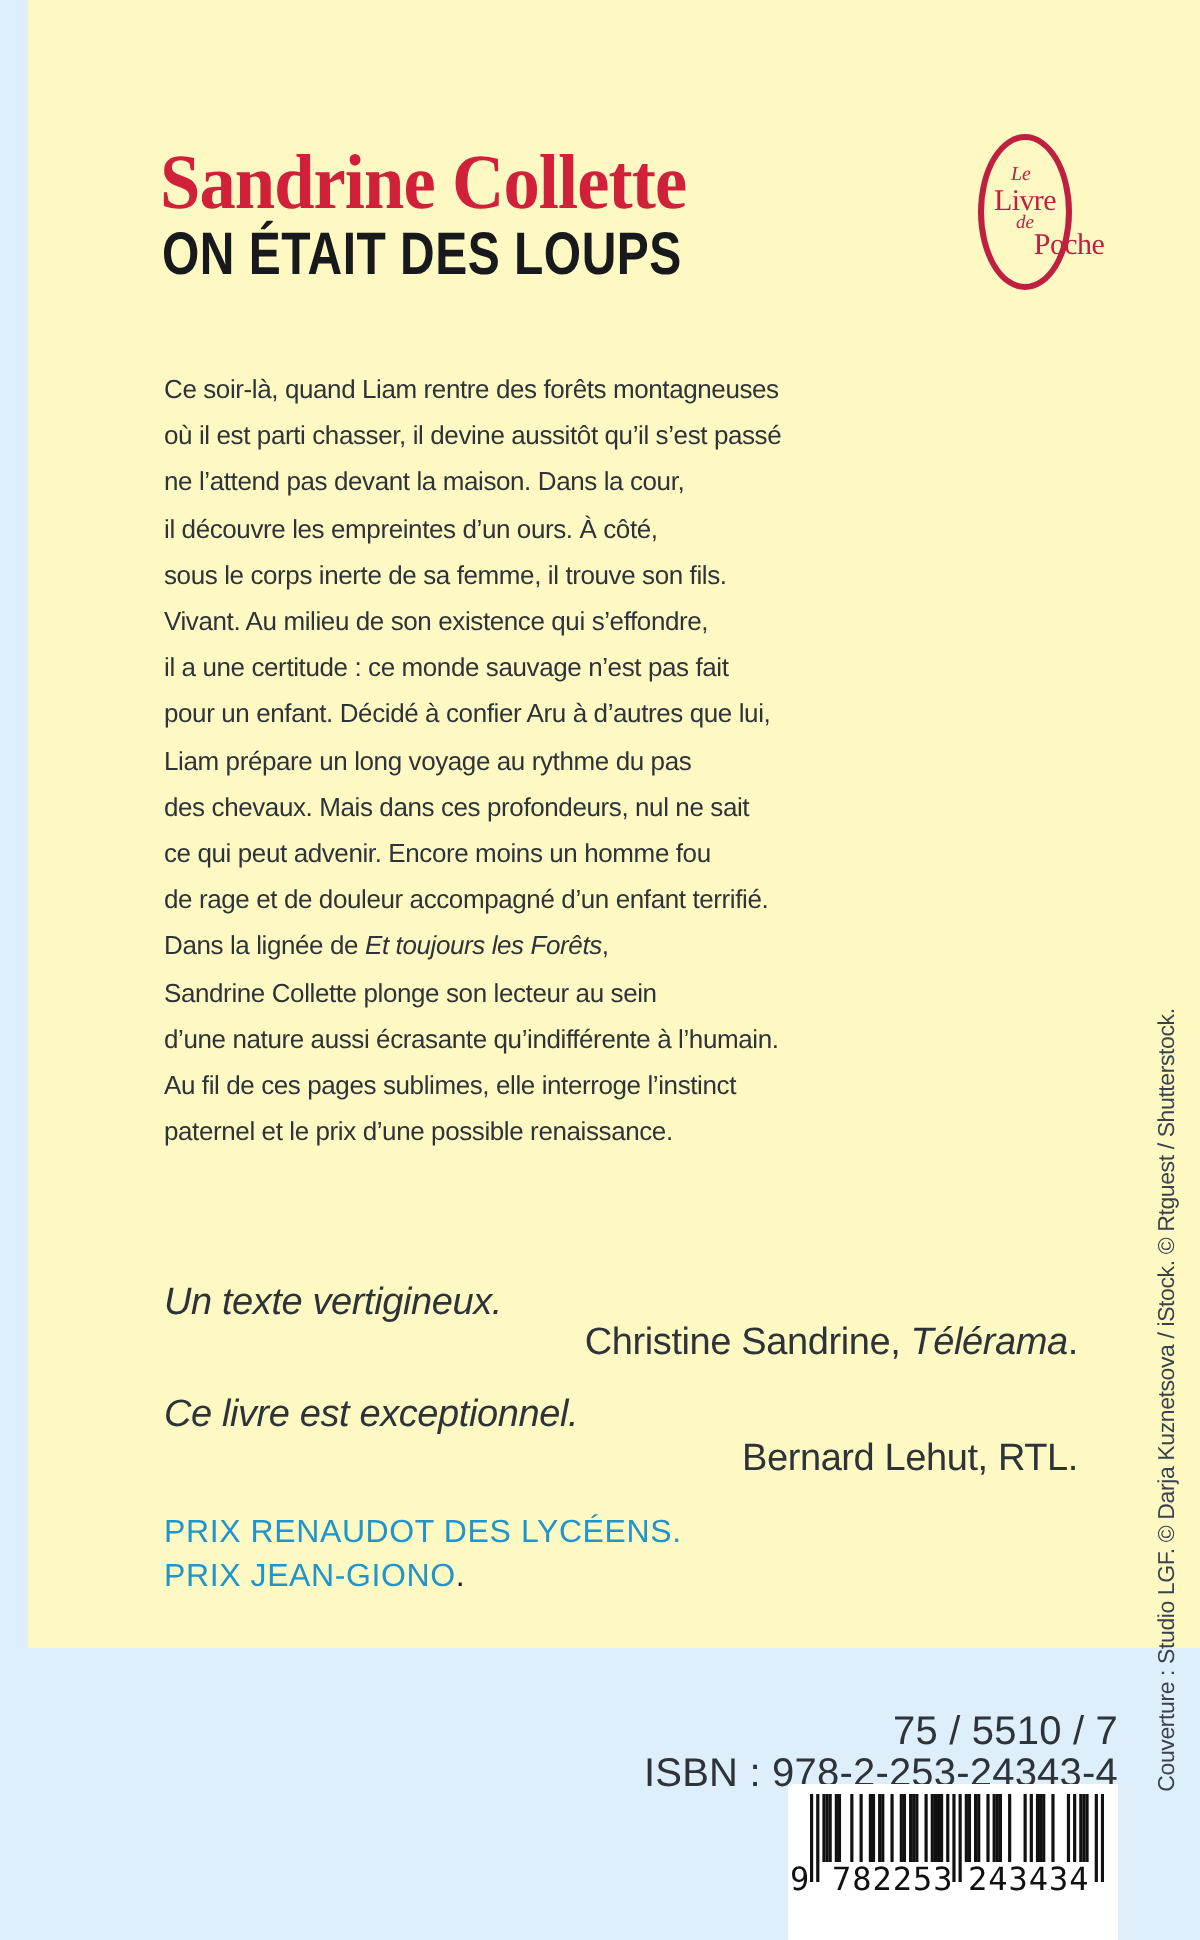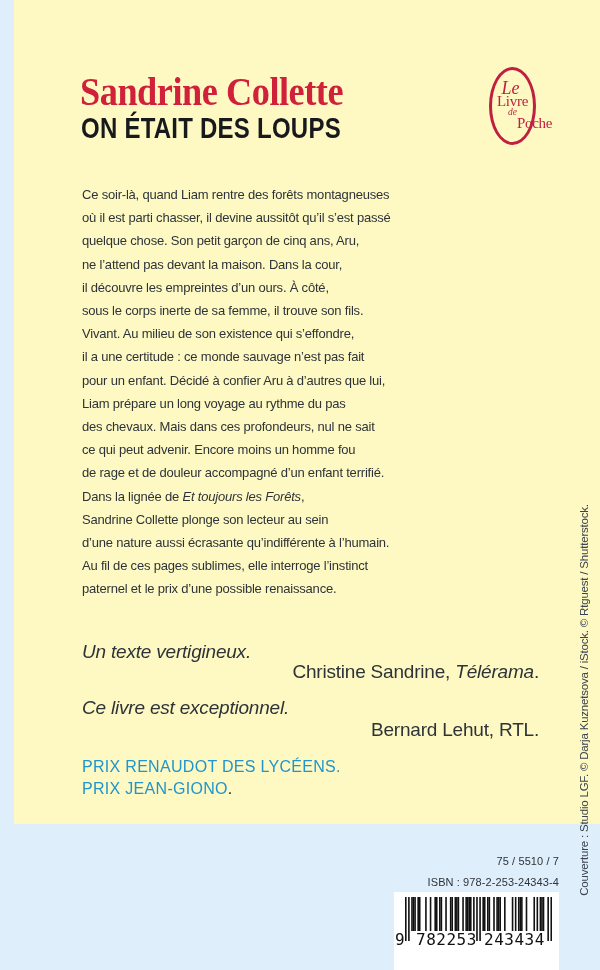--- a/index.html
+++ b/index.html
@@ -22,21 +22,21 @@
     font-weight:bold;font-size:30px;line-height:30px;color:#17191c;
     transform:scaleX(0.80);transform-origin:left top;white-space:nowrap;
     letter-spacing:0.3px;
   }
   .logo{
     position:absolute;left:475px;top:67px;width:47px;height:78px;
     border:3px solid #c02040;border-radius:50%;
     display:flex;flex-direction:column;align-items:center;justify-content:center;
     color:#c02040;font-family:"Liberation Serif",serif;box-sizing:border-box;
   }
-  .logo-le{font-style:italic;font-size:18px;line-height:12px;margin-left:-4px;}
+  .logo-le{font-style:italic;font-size:10px;line-height:12px;margin-left:-4px;}
   .logo-livre{font-size:15px;line-height:14px;letter-spacing:-0.3px;text-align:right;}
   .logo-de{font-style:italic;font-size:9.5px;line-height:8px;}
   .logo-poche{font-size:15px;line-height:15px;letter-spacing:-0.3px;padding-left:44px;}
 
   .synopsis{
     position:absolute;left:68px;top:183px;width:480px;
     font-size:13px;line-height:23.2px;color:#2d3339;letter-spacing:-0.2px;
   }
   .em{font-style:italic;}
 
@@ -51,21 +51,21 @@
   .q1t{top:641px;} .q1a{top:661px;} .q2t{top:697px;} .q2a{top:719px;}
 
   .awards{
     position:absolute;left:68px;top:756px;
     font-weight:normal;font-size:16px;line-height:22px;color:#2095cb;letter-spacing:0.3px;
   }
   .award-period{color:#17191c;}
 
   .print-code,.isbn-line{
     position:absolute;left:300px;width:245px;text-align:right;
-    font-size:11px;color:#2d3339;letter-spacing:0.1px;
+    font-size:20px;color:#2d3339;letter-spacing:0.1px;
   }
   .print-code{top:855px;}
   .isbn-line{top:876px;}
 
   .barcode-box{
     position:absolute;left:380px;top:892px;width:165px;height:78px;background:#ffffff;
   }
   .barcode-bars{position:absolute;left:11px;top:5px;}
   .barcode-bars rect{fill:#111111;}
   .bc-digit{
@@ -91,21 +91,20 @@
   <div class="logo">
     <span class="logo-le">Le</span>
     <span class="logo-livre">Livre</span>
     <span class="logo-de">de</span>
     <span class="logo-poche">Poche</span>
   </div>
 
   <div class="synopsis">
     <div class="syn-line">Ce soir-là, quand Liam rentre des forêts montagneuses</div>
     <div class="syn-line">où il est parti chasser, il devine aussitôt qu’il s’est passé</div>
-    <div class="syn-line">quelque chose. Son petit garçon de cinq ans, Aru,</div>
     <div class="syn-line">ne l’attend pas devant la maison. Dans la cour,</div>
     <div class="syn-line">il découvre les empreintes d’un ours. À côté,</div>
     <div class="syn-line">sous le corps inerte de sa femme, il trouve son fils.</div>
     <div class="syn-line">Vivant. Au milieu de son existence qui s’effondre,</div>
     <div class="syn-line">il a une certitude : ce monde sauvage n’est pas fait</div>
     <div class="syn-line">pour un enfant. Décidé à confier Aru à d’autres que lui,</div>
     <div class="syn-line">Liam prépare un long voyage au rythme du pas</div>
     <div class="syn-line">des chevaux. Mais dans ces profondeurs, nul ne sait</div>
     <div class="syn-line">ce qui peut advenir. Encore moins un homme fou</div>
     <div class="syn-line">de rage et de douleur accompagné d’un enfant terrifié.</div>

